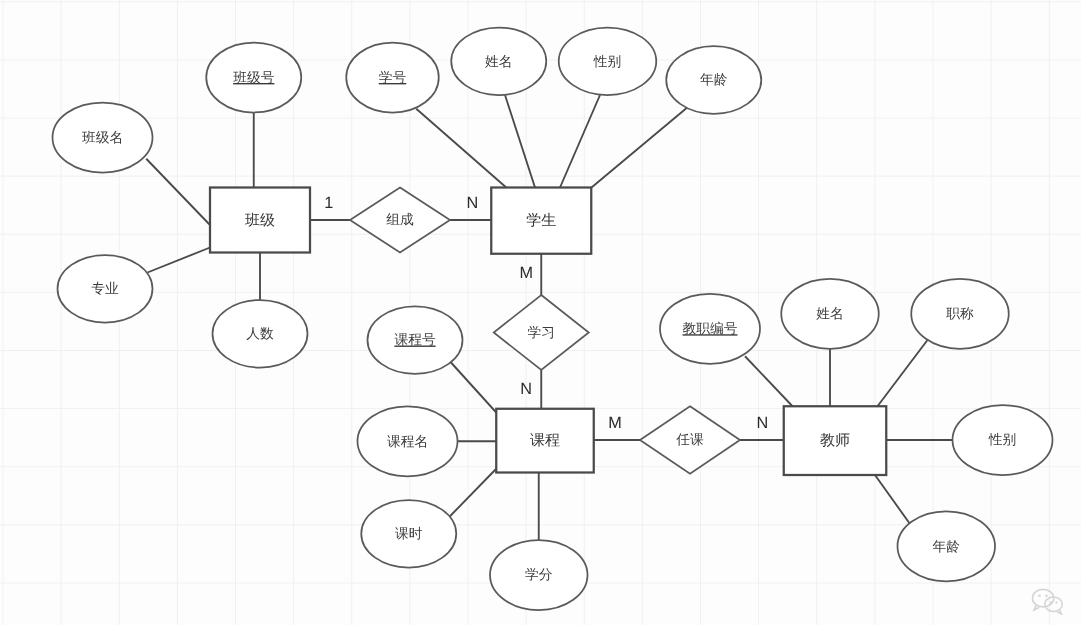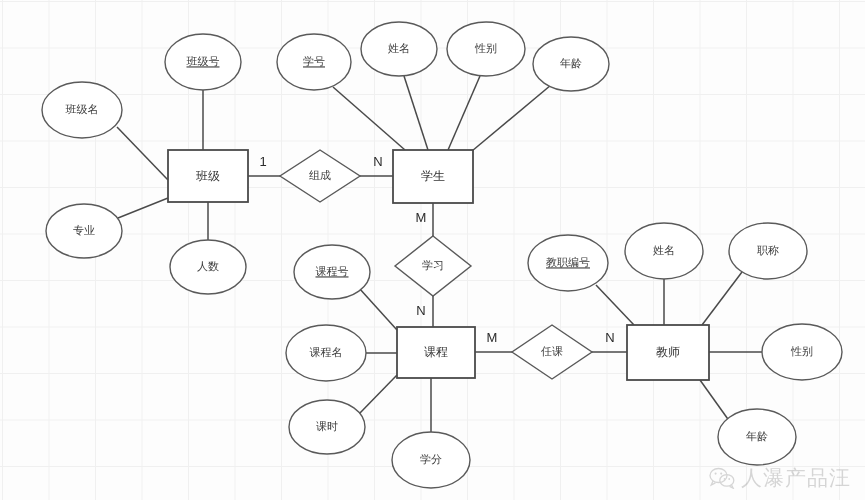--- a/index.html
+++ b/index.html
@@ -223,16 +223,15 @@
     <svg class="wechat-icon" width="26" height="22" viewBox="0 0 26 22">
       <ellipse cx="9.5" cy="8.5" rx="8.5" ry="7" fill="none" stroke="#8a8a8a" stroke-width="1.3"></ellipse>
       <path d="M4 14 L2.2 18 L6.4 15.8" fill="none" stroke="#8a8a8a" stroke-width="1.3"></path>
       <circle cx="6.6" cy="6.6" r="1.05" fill="#8a8a8a"></circle>
       <circle cx="12.2" cy="6.6" r="1.05" fill="#8a8a8a"></circle>
       <ellipse cx="17.8" cy="13.4" rx="7" ry="5.8" fill="none" stroke="#8a8a8a" stroke-width="1.3"></ellipse>
       <path d="M22.6 18 L24.2 21.2 L20.6 19.4" fill="none" stroke="#8a8a8a" stroke-width="1.3"></path>
       <circle cx="15.6" cy="12" r="0.9" fill="#8a8a8a"></circle>
       <circle cx="20.2" cy="12" r="0.9" fill="#8a8a8a"></circle>
     </svg>
-    <span class="wm-text">人瀑产品汪</span>
   </div>
 
 </div>
 
 </body></html>

